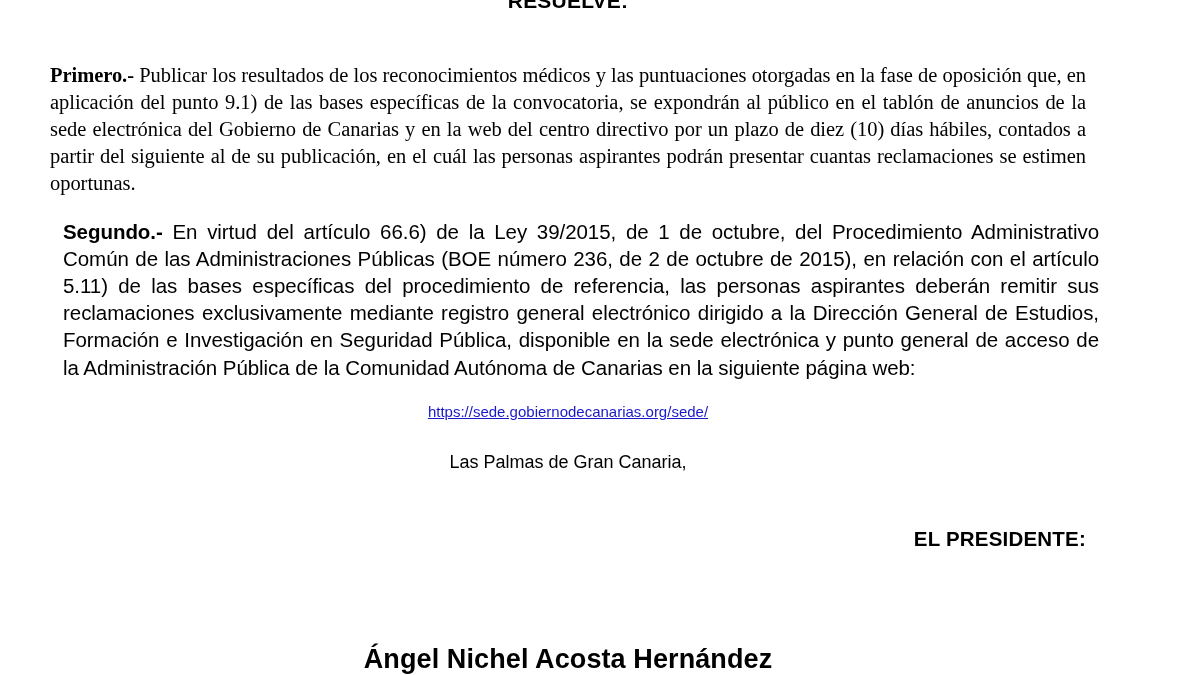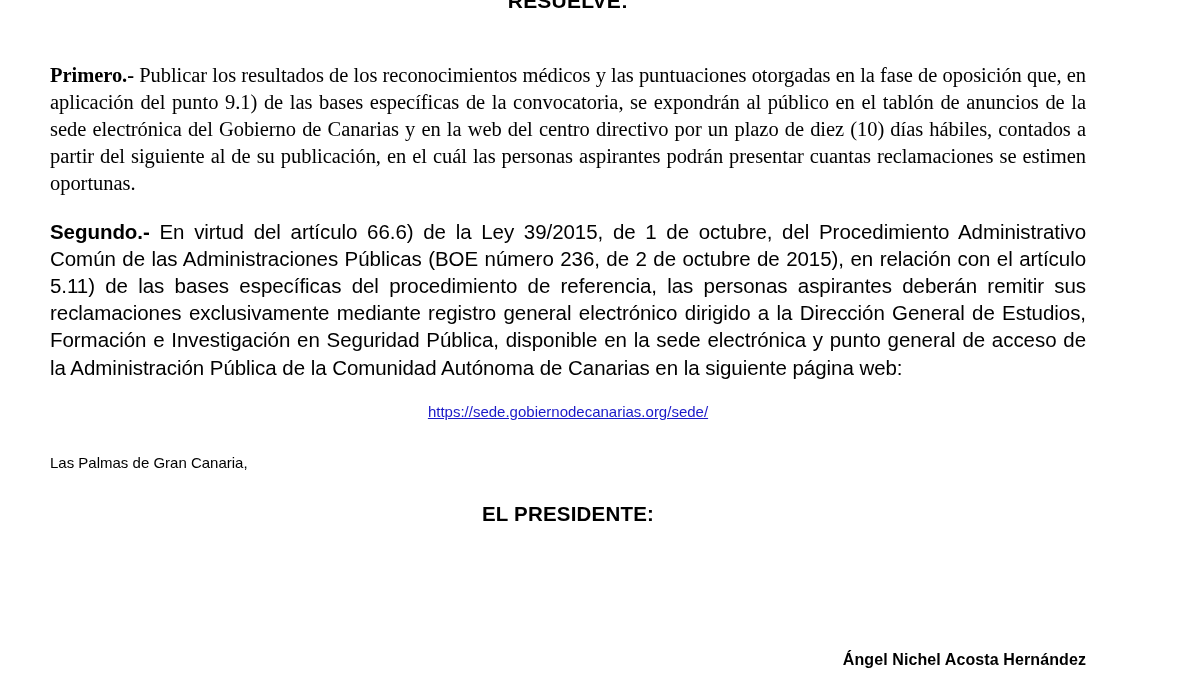--- a/index.html
+++ b/index.html
@@ -45,21 +45,21 @@
     position: absolute;
     left: 0;
     width: 1036px;
     font-size: 20.5px;
     line-height: 27.2px;
     text-align: justify;
     text-justify: inter-word;
     letter-spacing: -0.05px;
   }
   .para.p1 { top: 41px; font-family: Liberation Serif, serif; }
-  .para.p2 { top: 197px; }
+  .para.p2 { top: 197px; margin-left: 13px; }
   .para .lead {
     font-weight: bold;
   }
 
   
   .url-line {
     position: absolute;
     left: 0;
     top: 398px;
     width: 1036px;
@@ -72,46 +72,46 @@
     text-decoration: underline;
     text-underline-offset: 1px;
   }
 
   
   .place-line {
     position: absolute;
     left: 0;
     top: 449px;
     width: 1036px;
-    font-size: 15px;
+    font-size: 18px;
     line-height: 27px;
-    text-align: left;
+    text-align: center;
   }
 
   
   .president-label {
     position: absolute;
     left: 0;
-    top: 500px;
+    top: 525px;
     width: 1036px;
-    text-align: center;
+    text-align: right;
     font-size: 20.5px;
     font-weight: bold;
     line-height: 27px;
     letter-spacing: 0.2px;
   }
 
   
   .signature-name {
     position: absolute;
     left: 0;
     top: 646px;
     width: 1036px;
-    text-align: right;
-    font-size: 16px;
+    text-align: center;
+    font-size: 27px;
     font-weight: bold;
     line-height: 27px;
     letter-spacing: 0.1px;
   }
 </style>
 </head>
 <body>
 
 <div class="page">
   <div class="doc-body">

